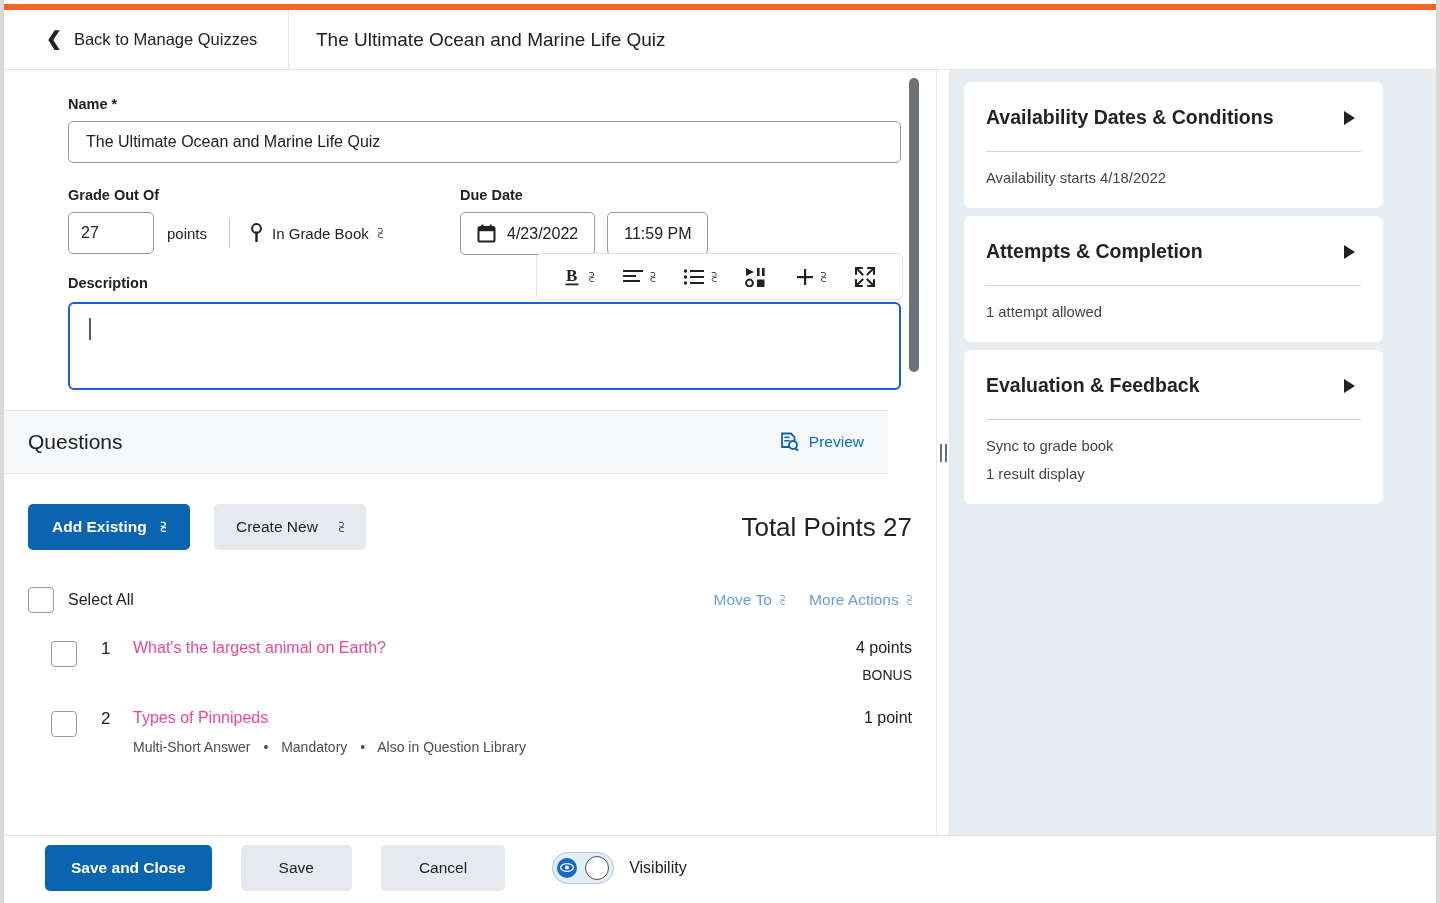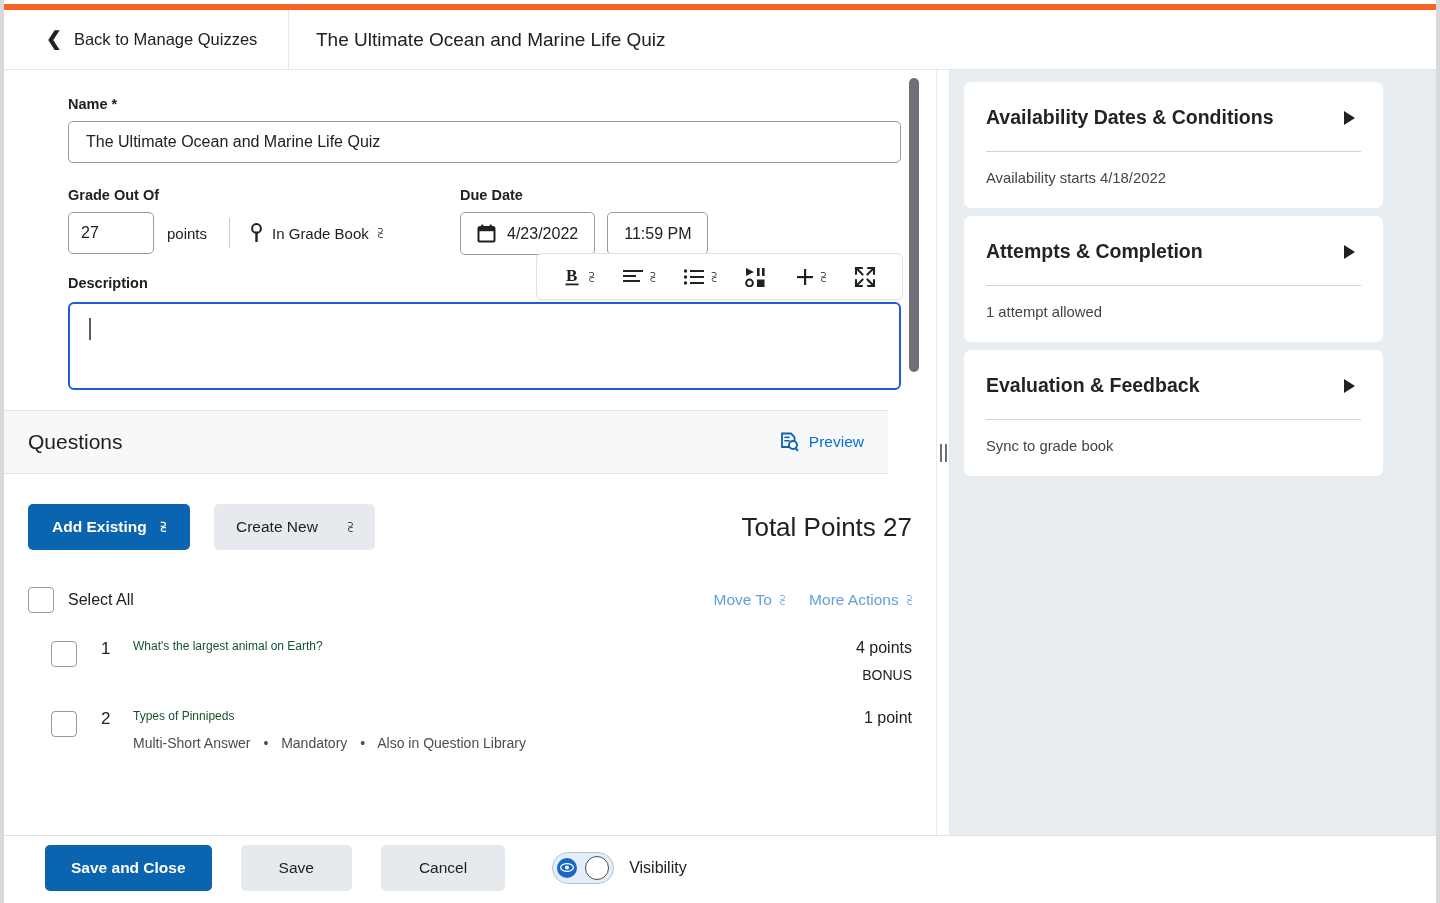--- a/index.html
+++ b/index.html
@@ -153,21 +153,21 @@
     border: none; border-radius: 5px;
     font-size: 15.5px; font-weight: 700; cursor: pointer;
     display: flex; align-items: center; gap: 14px;
     font-family: "Liberation Sans", sans-serif;
   }
   .btn-secondary {
     height: 46px; padding: 0 22px;
     background: #e6eaef; color: #202122;
     border: none; border-radius: 5px;
     font-size: 15.5px; cursor: pointer;
-    display: flex; align-items: center; gap: 30px;
+    display: flex; align-items: center; gap: 21px;
     margin-left: 24px;
     font-family: "Liberation Sans", sans-serif;
   }
   .total-points {
     margin-left: auto; margin-right: 24px;
     font-size: 26px; color: #202122;
   }
 
   .select-all-row {
     display: flex; align-items: center;
@@ -183,21 +183,21 @@
   .link-action {
     color: #63a0d8; font-size: 15.5px; cursor: pointer;
     display: flex; align-items: center; gap: 8px;
   }
   .link-action .chev-down { color: #63a0d8; }
 
   .q-item { display: flex; padding: 26px 24px 0 47px; }
   .q-chk { margin-top: 2px; }
   .q-num { width: 56px; font-size: 17px; color: #202122; padding-left: 24px; }
   .q-body { flex: 1; }
-  .q-title { font-size: 12px; color: #14532d; }
+  .q-title { font-size: 16px; color: #ec4899; }
   .q-meta { font-size: 14px; color: #4a4d50; margin-top: 12px; }
   .q-meta .dot { margin: 0 9px; }
   .q-points { text-align: right; width: 110px; }
   .q-points .pts { font-size: 16px; color: #202122; }
   .q-points .bonus { font-size: 14px; color: #202122; display: block; margin-top: 10px; }
 
   
   .v-scroll-track {
     position: absolute; right: 14px; top: 0; width: 14px; height: 765px;
   }
@@ -533,20 +533,21 @@
         <div class="panel-line">1 attempt allowed</div>
       </div>
 
       <div class="panel">
         <div class="panel-head">
           <span class="panel-title">Evaluation &amp; Feedback</span>
           <span class="tri-right"></span>
         </div>
         <div class="panel-rule"></div>
         <div class="panel-line">Sync to grade book</div>
+        <div class="panel-line">1 result display</div>
       </div>
     </div>
   </div>
 
   <div class="footer">
     <button class="btn-primary">
       <span>Save and Close</span>
     </button>
     <button class="btn-secondary">
       <span>Save</span>

